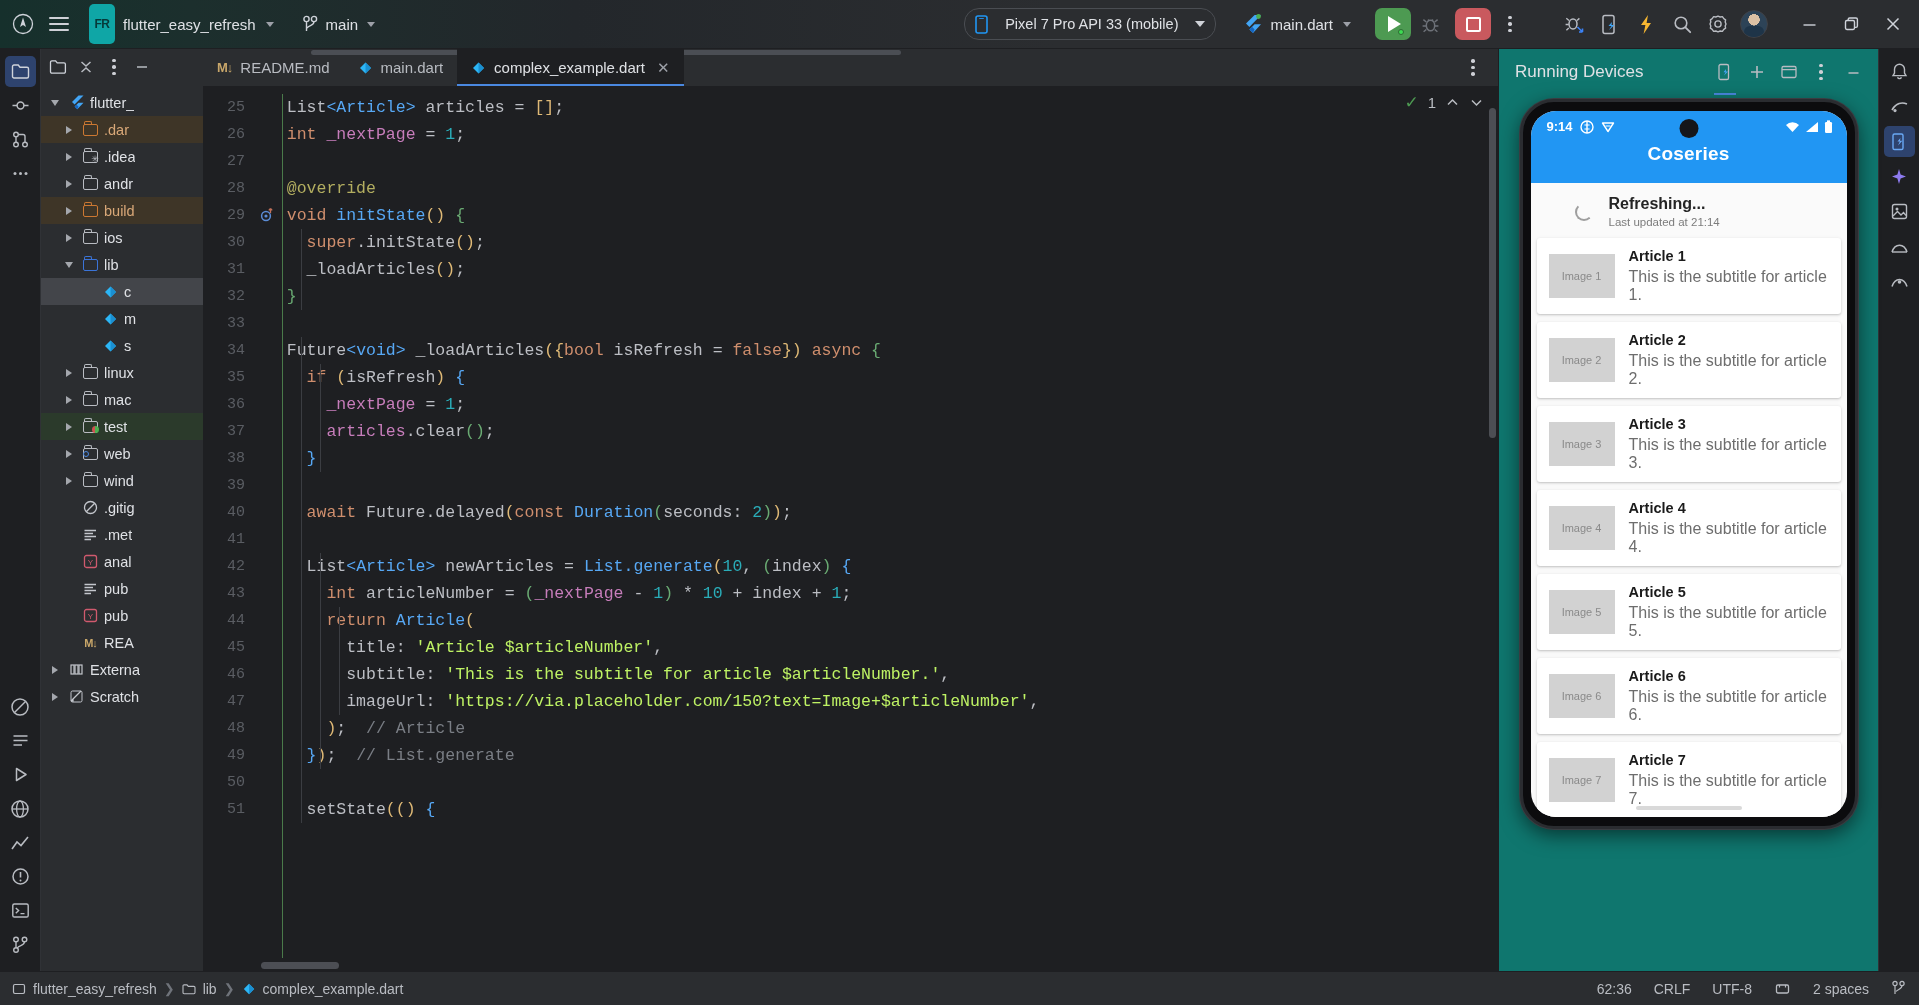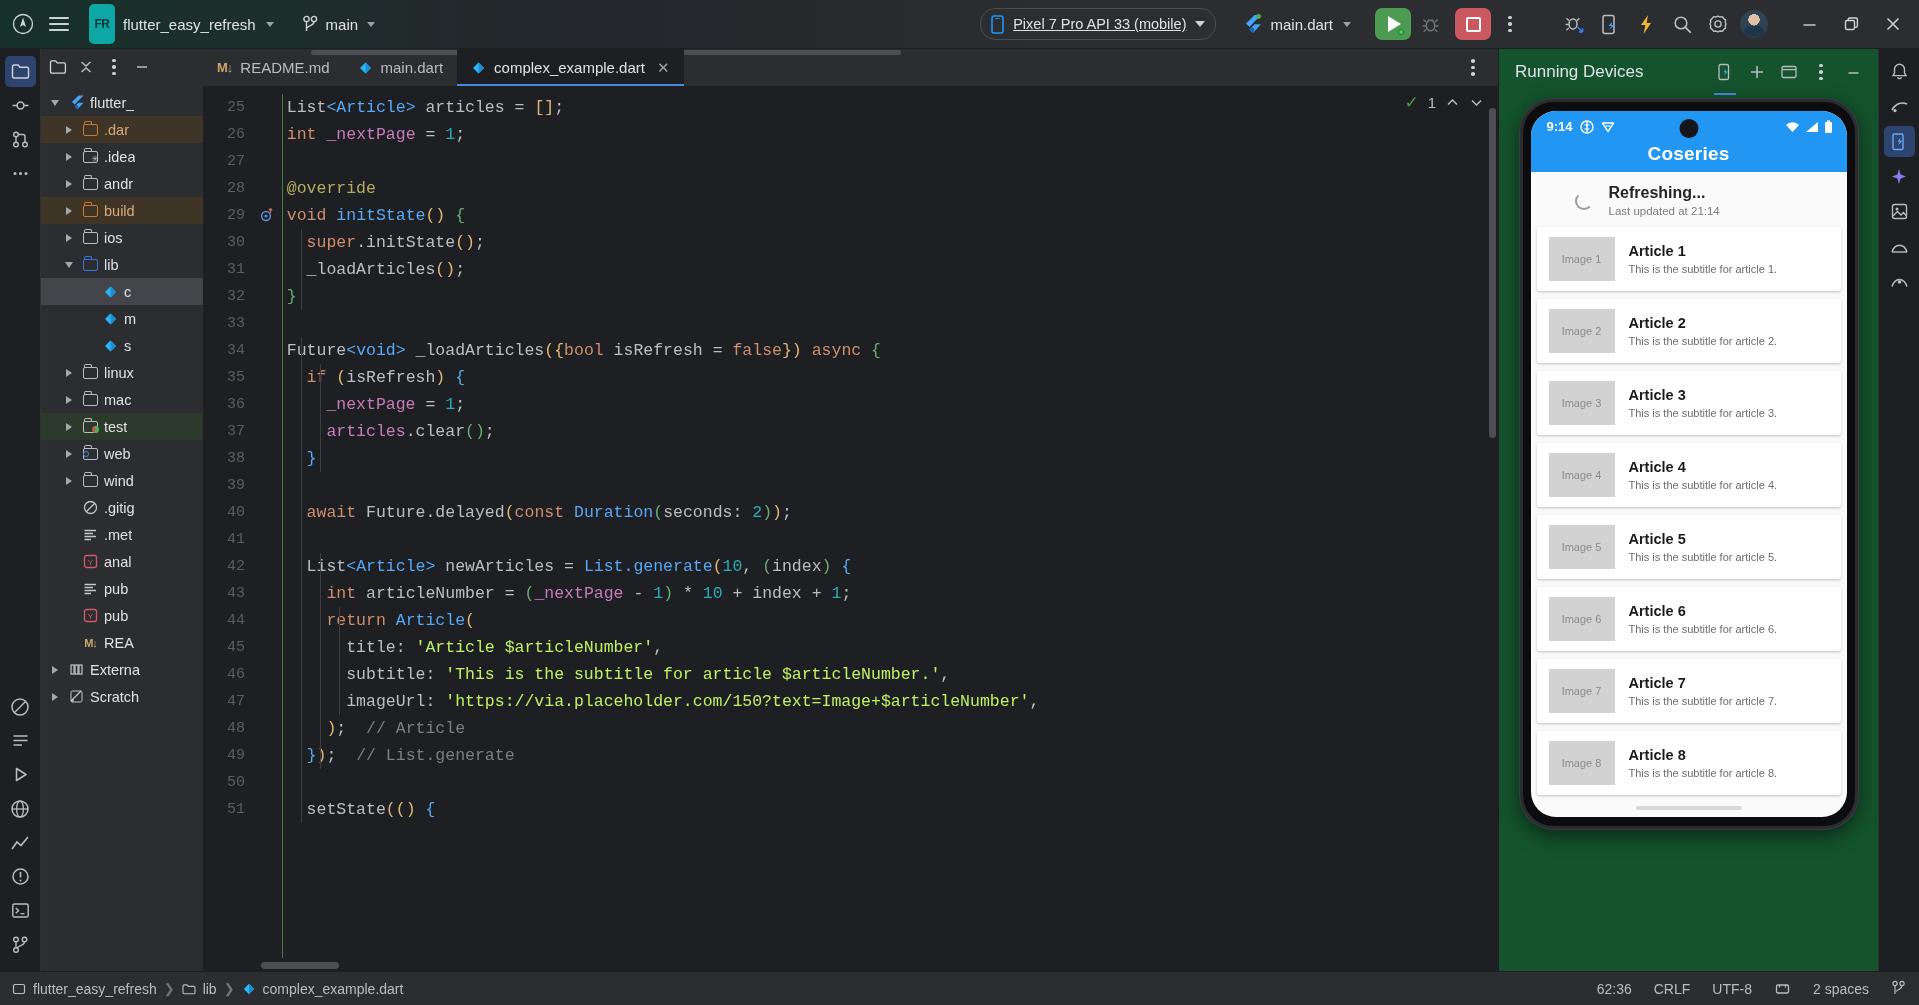--- a/index.html
+++ b/index.html
@@ -37,22 +37,22 @@
   }
   .proj-name { font-size: 15px; color: #dfe1e5; }
   .chev {
     width: 0; height: 0; border-left: 4.5px solid transparent; border-right: 4.5px solid transparent;
     border-top: 5px solid #9da0a8; margin-left: 2px;
   }
   .branch-chip { display:flex; align-items:center; gap:7px; padding:4px 8px; border-radius:6px; margin-left: 10px;}
   .branch-name { font-size: 15px; color: #dfe1e5; }
   .spacer { flex: 1 1 auto; }
   .device-select {
-    display: flex; align-items: center; gap: 9px; height: 32px; padding: 0 10px;
-    border: 1px solid #4a4d52; border-radius: 15px; background: #2b2d30; text-decoration: underline;
+    display: flex; align-items: center; gap: 17px; height: 32px; padding: 0 10px;
+    border: 1px solid #4a4d52; border-radius: 15px; background: #2b2d30;
   }
   .device-label { font-size: 14.5px; color: #dfe1e5; }
   .tri-down { width:0;height:0;border-left:5px solid transparent;border-right:5px solid transparent;border-top:6px solid #cfd2d8; }
   .runcfg { display:flex; align-items:center; gap:8px; padding: 3px 8px; border-radius:6px; margin-left: 16px;}
   .runcfg-name { font-size: 15px; }
   .run-btn {
     width: 36px; height: 32px; background: #4d9a52; border-radius: 7px;
     display:flex; align-items:center; justify-content:center; margin-left: 14px; position: relative;
   }
   .play-tri { width:0;height:0;border-top:8px solid transparent;border-bottom:8px solid transparent;border-left:13px solid #fff; margin-left:3px;}
@@ -152,36 +152,36 @@
   .c-op    { color:#bcbec4; }
   .c-ang   { color:#57a8f5; }
 
   .insp-widget { position:absolute; top:6px; right:14px; display:flex; align-items:center; gap:9px; font-size:15px; color:#b9bcc2; z-index:5;}
   .chk { color:#4d9a52; font-size:17px; }
   .scroll-v { position:absolute; right:2px; top:22px; width:7px; height:330px; background:#5c5f66; border-radius:4px; opacity:.75;}
   .scroll-h { position:absolute; left:58px; bottom:2px; height:7px; width:78px; background:#5c5f66; border-radius:4px; opacity:.75;}
   .tab-scroll { position:absolute; left:108px; top:1px; height:5px; width:590px; background:#4b4e54; border-radius:3px;}
 
   
-  .devices-panel { width: 380px; flex:0 0 380px; background:#14532d; display:flex; flex-direction:column; border-left:1px solid #1e1f22;}
+  .devices-panel { width: 380px; flex:0 0 380px; background:#0f766e; display:flex; flex-direction:column; border-left:1px solid #1e1f22;}
   .dev-head { height: 46px; flex:0 0 46px; display:flex; align-items:center; padding: 0 10px 0 16px; gap:2px;}
   .dev-title { font-size: 17px; color:#dfe1e5; }
   .dev-head .dh-icons { margin-left:auto; display:flex; align-items:center; gap:2px;}
   .dh-ico { width:30px;height:30px;display:flex;align-items:center;justify-content:center;border-radius:5px;color:#b9bcc2;}
   .dh-ico.active { position:relative; }
   .dh-ico.active::after{content:"";position:absolute;left:4px;right:4px;bottom:-8px;height:2px;background:#4a88e0;}
   .dev-stage { flex:1 1 auto; display:flex; align-items:flex-start; justify-content:center; padding-top: 4px;}
 
   .phone {
     width: 338px; height: 730px; border-radius: 34px; background: #0c0c0e;
     border: 3px solid #2a2c30; padding: 9px 8px 9px 8px; position:relative;
     box-shadow: 0 0 0 1px #3a3c41, 0 6px 20px rgba(0,0,0,.55);
   }
   .phone-screen { width:100%; height:100%; border-radius: 25px; background:#fafafa; overflow:hidden; position:relative;}
-  .app-bar { background:#2196f3; height: 61px; position:relative; color:#fff;}
+  .app-bar { background:#2196f3; height: 72px; position:relative; color:#fff;}
   .status-row { display:flex; align-items:center; gap:7px; padding: 8px 14px 0 16px; font-size:13px; font-weight:bold;}
   .status-right { margin-left:auto; display:flex; align-items:center; gap:5px;}
   .notch { position:absolute; top:8px; left:50%; transform:translateX(-50%); width:19px;height:19px;border-radius:50%;background:#15161a;}
   .app-title { text-align:center; font-size: 19px; font-weight: bold; margin-top: 9px; letter-spacing:.2px;}
   .refresh-row { display:flex; align-items:center; gap: 16px; padding: 12px 0 10px 44px; }
   .spinner {
     width:18px;height:18px;border-radius:50%;
     border:2px solid #9e9e9e; border-top-color:transparent; border-right-color:transparent;
   }
   .refresh-main { font-size:16px; color:#242424; font-weight:600;}
@@ -190,21 +190,21 @@
   .card {
     background:#fff; border-radius:3px; margin: 0 0 8px 0; padding: 10px 12px;
     display:flex; align-items:center; gap: 14px;
     box-shadow: 0 1px 2px rgba(0,0,0,.16), 0 1px 4px rgba(0,0,0,.09);
   }
   .thumb {
     width: 66px; height: 44px; background:#d2d2d2; flex:0 0 66px;
     display:flex;align-items:center;justify-content:center; color:#8a8a8a; font-size:11px;
   }
   .card-title { font-size: 14.5px; font-weight: bold; color:#1b1b1b; }
-  .card-sub { font-size: 11px; color:#6d6d6d; margin-top: 4px;}
+  .card-sub { font-size: 16px; color:#6d6d6d; margin-top: 4px;}
   .home-ind { position:absolute; bottom:7px; left:50%; transform:translateX(-50%); width:106px;height:4px;border-radius:3px;background:#d9d9d9;}
 
   
   .rail-right { width: 41px; flex:0 0 41px; background:#1e1f22; display:flex; flex-direction:column; align-items:center; padding-top:7px; gap:4px; border-left:1px solid #303236;}
 
   
   .statusbar {
     height: 34px; flex:0 0 34px; background:#2b2d30; display:flex; align-items:center;
     padding: 0 12px; gap: 8px; font-size: 14px; color:#b9bcc2; border-top:1px solid #1e1f22;
   }

